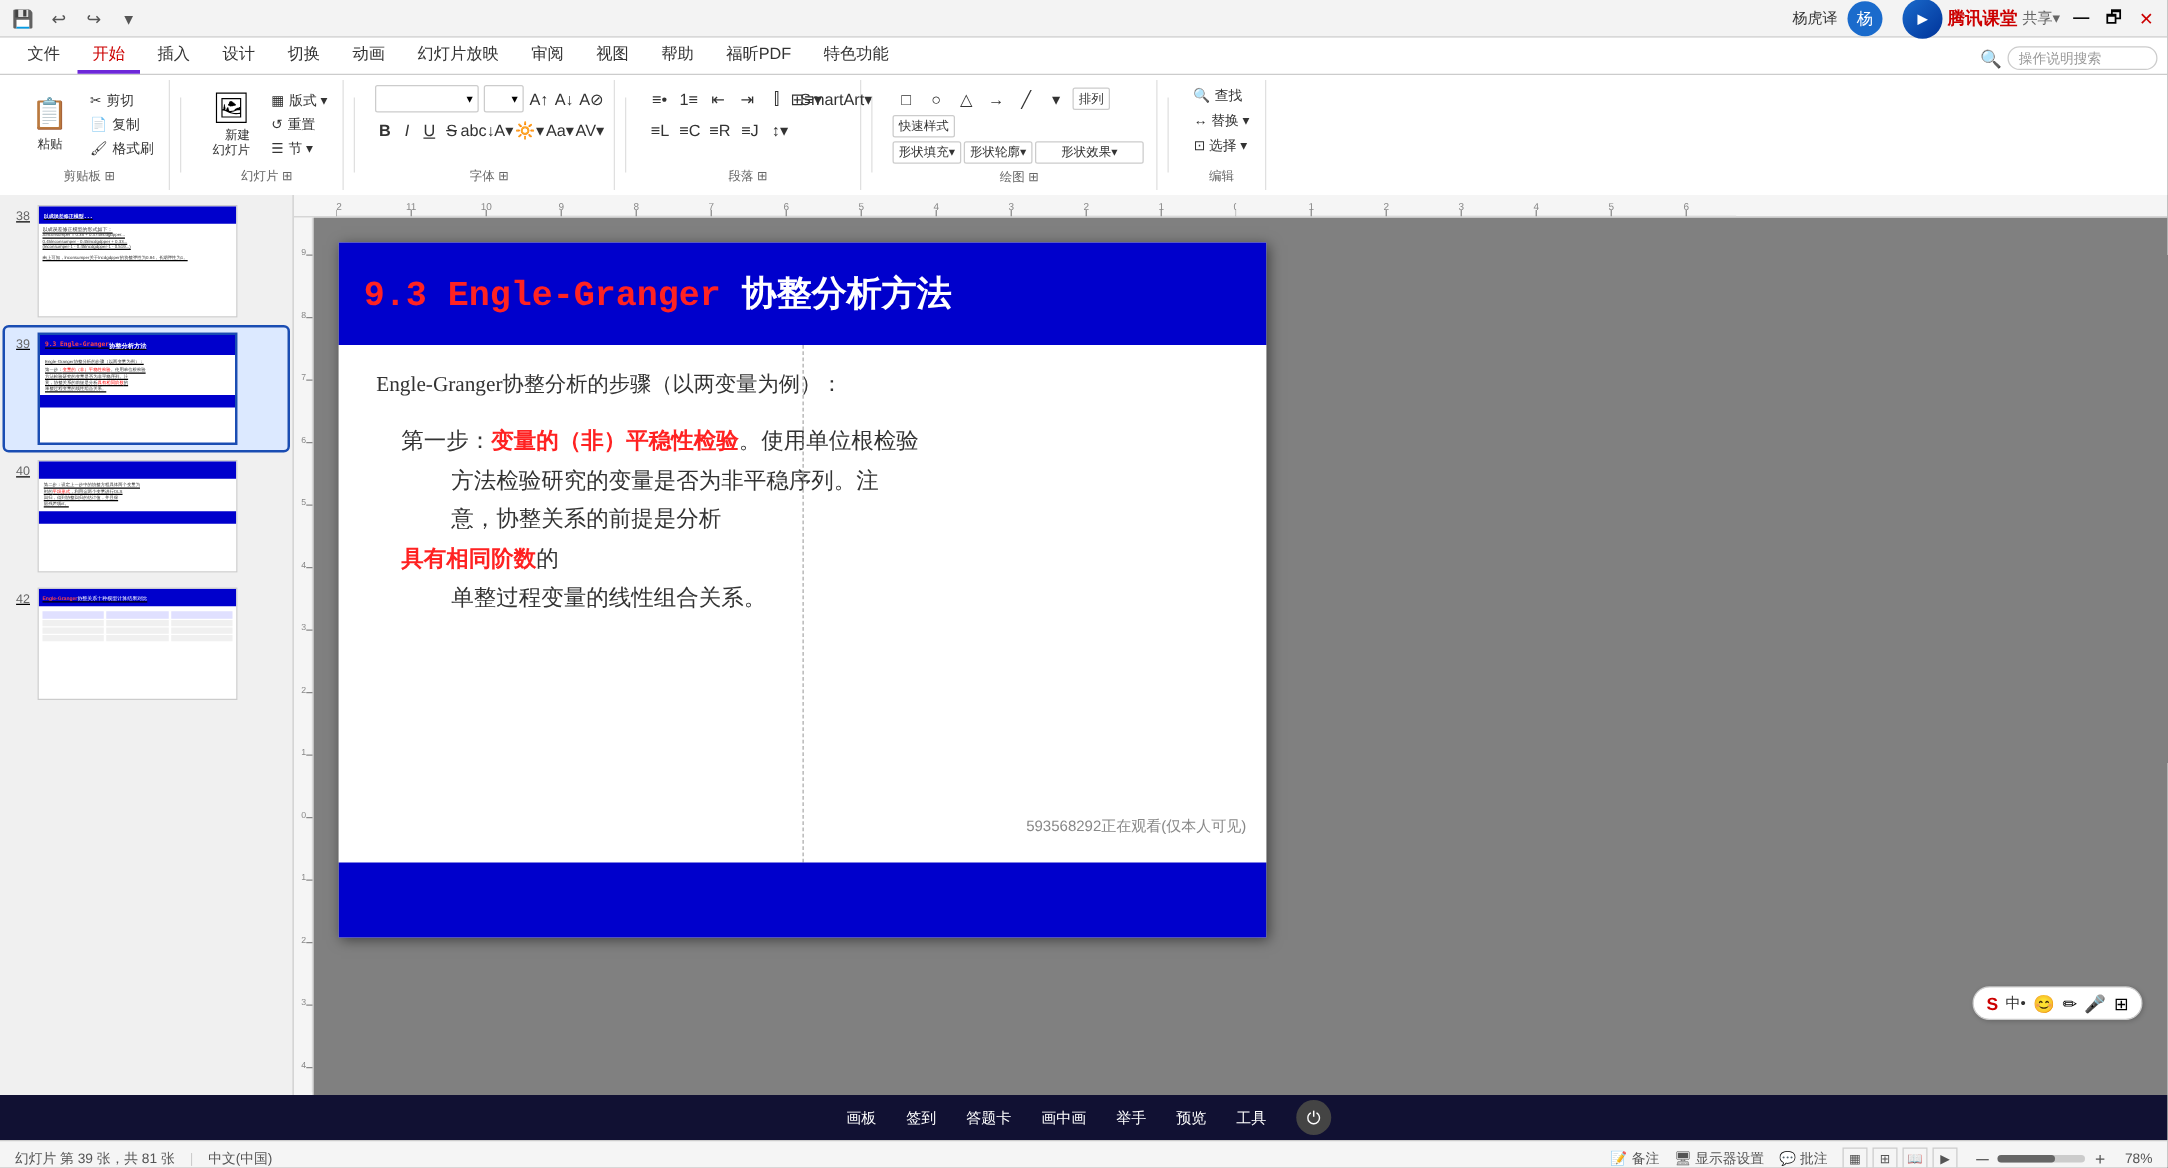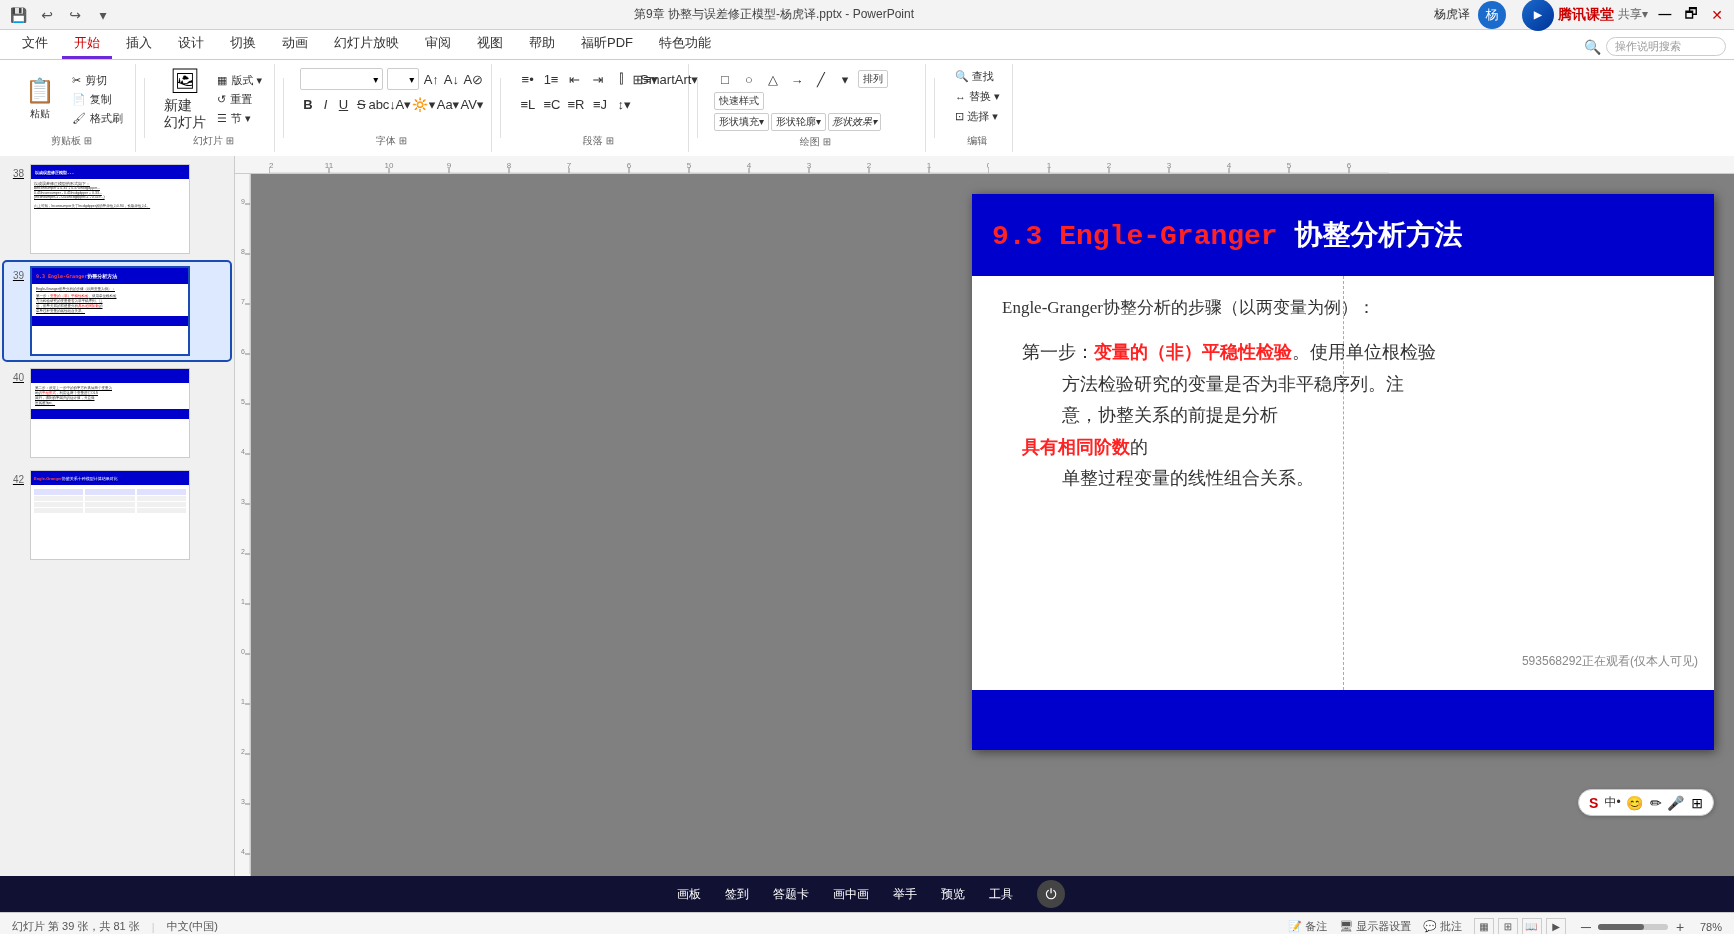--- a/index.html
+++ b/index.html
@@ -244,21 +244,20 @@
 <body>
 
 <div id="title-bar" style="position:relative;">
   <div id="title-bar-left">
 
     <div class="quick-access-btn">💾</div>
     <div class="quick-access-btn">↩</div>
     <div class="quick-access-btn">↪</div>
     <div class="quick-access-btn">▾</div>
   </div>
-  <div id="title-bar-center">第9章 协整与误差修正模型-杨虎译.pptx - PowerPoint</div>
   <div id="title-bar-right" style="display:flex;align-items:center;gap:8px;">
     <span style="font-size:12px;color:#333;">杨虎译</span>
     <div style="width:28px;height:28px;border-radius:50%;background:#1a6bcc;display:flex;align-items:center;justify-content:center;color:white;font-size:13px;">杨</div>
 
     <div style="display:flex;align-items:center;gap:4px;margin-left:8px;">
       <div style="width:32px;height:32px;background:linear-gradient(135deg,#1a6bcc,#003399);border-radius:50%;display:flex;align-items:center;justify-content:center;color:white;font-size:10px;font-weight:bold;">▶</div>
       <span style="font-size:14px;color:#cc0000;font-weight:bold;">腾讯课堂</span>
       <span style="font-size:12px;color:#666;">共享▾</span>
     </div>
     <div class="title-btn" style="font-size:18px;">─</div>
@@ -311,21 +310,21 @@
     </div>
     <div class="ribbon-group-label">剪贴板 ⊞</div>
   </div>
 
   <div class="ribbon-separator"></div>
 
   <div class="ribbon-group">
     <div style="display:flex;gap:4px;flex:1;align-items:center;">
       <div style="display:flex;flex-direction:column;align-items:center;justify-content:center;width:48px;height:58px;cursor:pointer;gap:2px;">
         <div style="font-size:24px;">🖼</div>
-        <div style="font-size:14px;color:#333;text-align:left;line-height:1.2;">新建<br>幻灯片</div>
+        <div style="font-size:10px;color:#333;text-align:right;line-height:1.2;">新建<br>幻灯片</div>
       </div>
       <div class="ribbon-small-btns">
         <div class="ribbon-small-btn">
             <span>▦</span>
             <span>版式 ▾</span>
           </div>
         <div class="ribbon-small-btn">
             <span>↺</span>
             <span>重置</span>
           </div>
@@ -408,21 +407,21 @@
         <div style="display:flex;flex-direction:column;gap:2px;">
           <div style="font-size:10px;color:#333;border:1px solid #ccc;padding:1px 4px;border-radius:2px;cursor:pointer;">排列</div>
         </div>
         <div style="display:flex;flex-direction:column;gap:2px;">
           <div style="font-size:10px;color:#333;border:1px solid #ccc;padding:1px 4px;border-radius:2px;cursor:pointer;">快速样式</div>
         </div>
       </div>
       <div style="display:flex;gap:2px;">
         <div style="font-size:10px;color:#333;cursor:pointer;border:1px solid #ccc;padding:1px 4px;border-radius:2px;">形状填充▾</div>
         <div style="font-size:10px;color:#333;cursor:pointer;border:1px solid #ccc;padding:1px 4px;border-radius:2px;">形状轮廓▾</div>
-        <div style="font-size:10px;color:#333;cursor:pointer;border:1px solid #ccc;padding:1px 3px;border-radius:2px;font-style:italic;">形状效果▾</div>
+        <div style="font-size:10px;color:#333;cursor:pointer;border:1px solid #ccc;padding:1px 20px;border-radius:2px;">形状效果▾</div>
       </div>
     </div>
     <div class="ribbon-group-label">绘图 ⊞</div>
   </div>
 
   <div class="ribbon-separator"></div>
 
   <div class="ribbon-group">
     <div style="display:flex;flex-direction:column;gap:3px;flex:1;">
       <div class="ribbon-small-btn">🔍 查找</div>
@@ -603,21 +602,21 @@
           <line x1="10" y1="530" x2="16" y2="530" stroke="#888" stroke-width="1"></line>
           <text x="8" y="580" font-size="7" fill="#888" text-anchor="middle">2</text>
           <line x1="10" y1="580" x2="16" y2="580" stroke="#888" stroke-width="1"></line>
           <text x="8" y="630" font-size="7" fill="#888" text-anchor="middle">3</text>
           <line x1="10" y1="630" x2="16" y2="630" stroke="#888" stroke-width="1"></line>
           <text x="8" y="680" font-size="7" fill="#888" text-anchor="middle">4</text>
           <line x1="10" y1="680" x2="16" y2="680" stroke="#888" stroke-width="1"></line>
         </svg>
       </div>
 
-      <div id="canvas-scroll" style="flex:1;overflow:auto;background:#808080;display:flex;align-items:flex-start;justify-content:flex-end;padding:20px;position:relative;">
+      <div id="canvas-scroll" style="flex:1;overflow:auto;background:#808080;display:flex;align-items:flex-start;justify-content:flex-start;padding:20px;position:relative;">
 
         <div id="slide-canvas" style="width:742px;height:556px;background:white;position:relative;box-shadow:2px 2px 10px rgba(0,0,0,0.5);flex-shrink:0;">
 
           <div class="slide-header">
             <div class="slide-header-text">
               <span style="color:#ff2222;">9.3 Engle-Granger </span><span style="color:white;"> 协整分析方法</span>
             </div>
           </div>
 
           <div class="slide-body" style="position:absolute;top:82px;left:0;right:0;bottom:60px;padding:20px 30px;background:white;">

